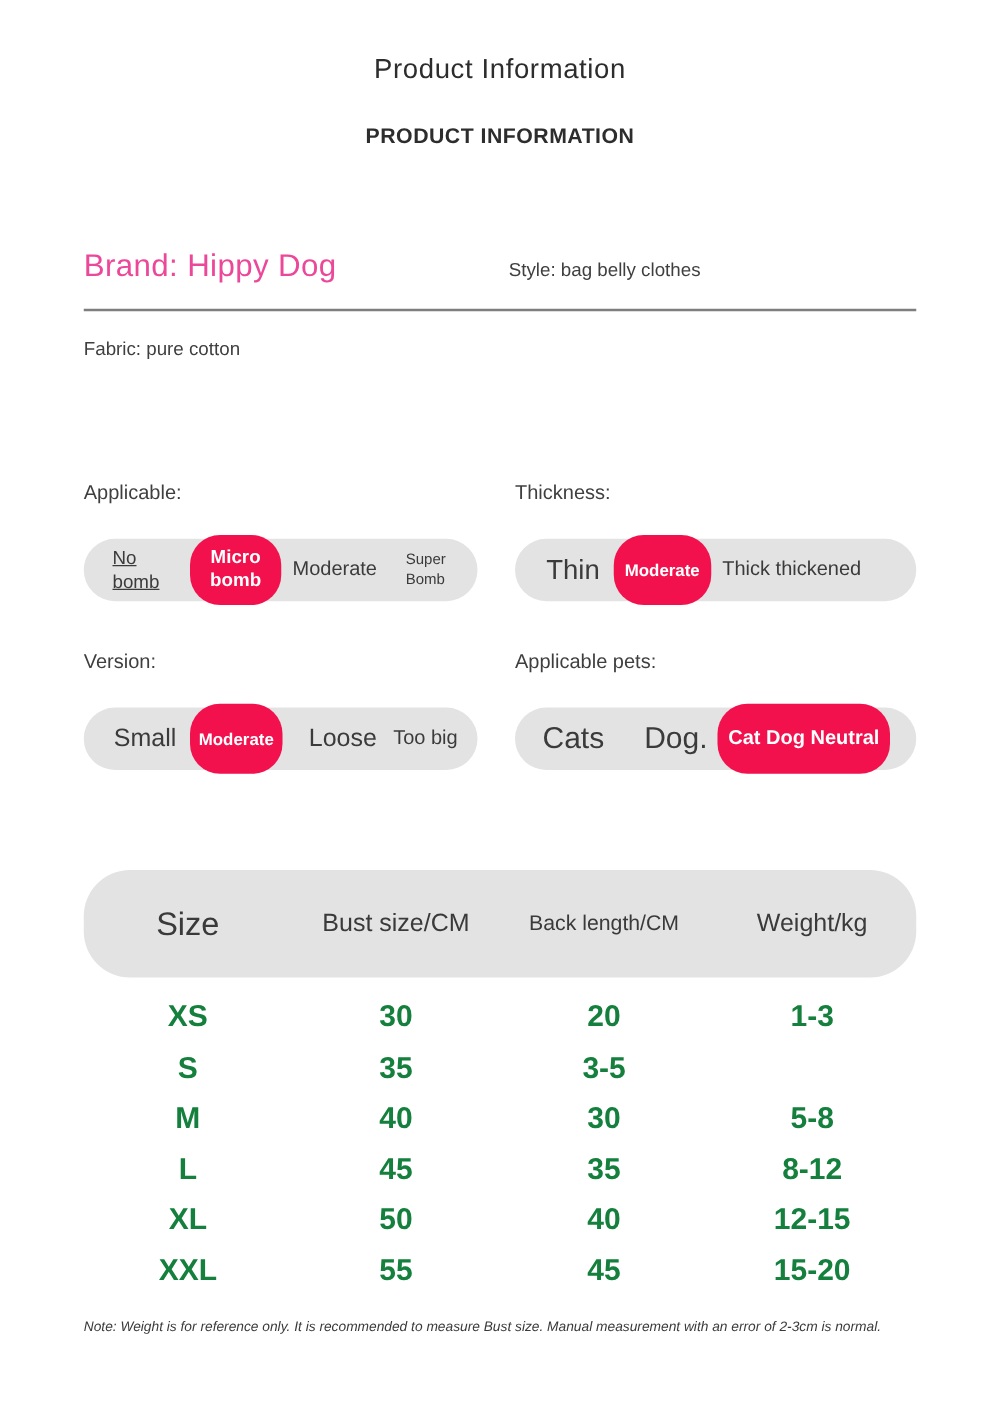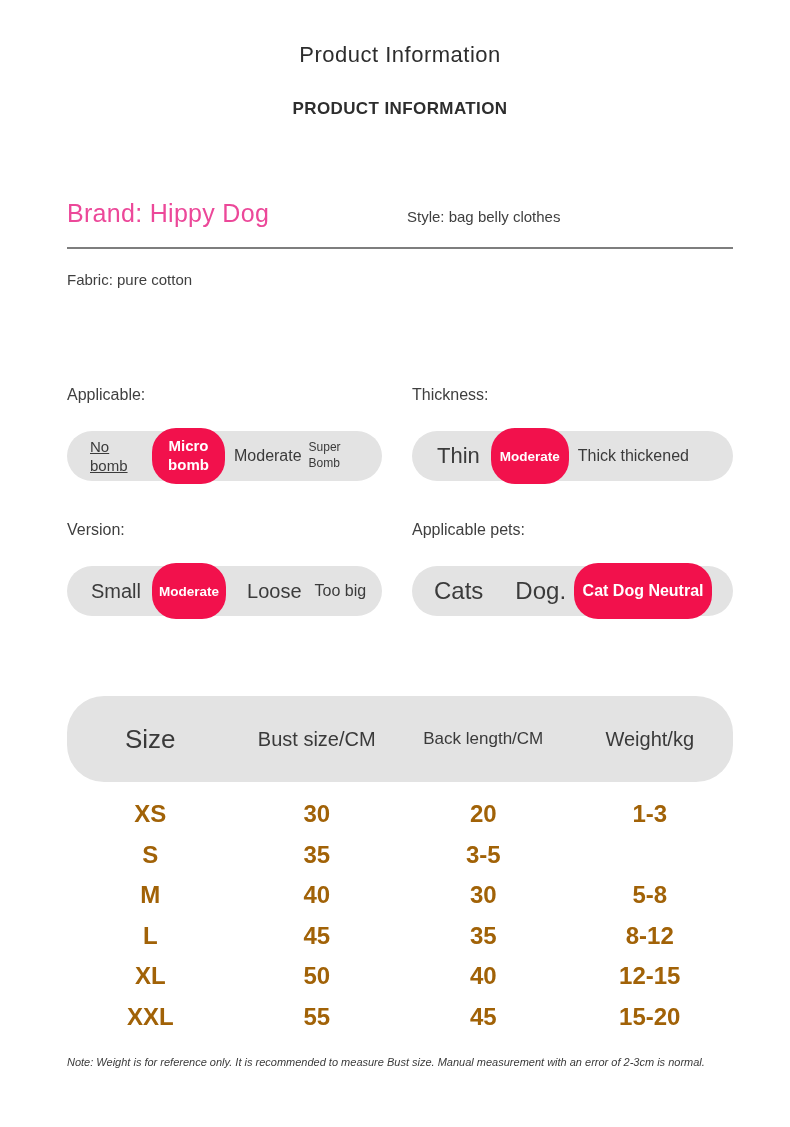--- a/index.html
+++ b/index.html
@@ -99,21 +99,21 @@
     background:var(--accent);
     color:#ffffff;
     font-weight:700;
     border-radius:24px;
     height:56px;
   }
   
   .el-nobomb{margin-left:23px;width:52px;font-size:15px;line-height:1.3;justify-content:flex-start;text-align:left;text-decoration:underline;}
   .el-micro{margin-left:10px;width:73px;font-size:15px;line-height:1.25;}
   .el-moderate{margin-left:9px;font-size:16px;}
-  .el-super{margin-left:7px;width:50px;font-size:12px;line-height:1.3;justify-content:flex-start;text-align:left;}
+  .el-super{margin-left:23px;width:50px;font-size:12px;line-height:1.3;justify-content:flex-start;text-align:left;}
   
   .th-thin{margin-left:25px;font-size:22px;}
   .th-mod{margin-left:11px;width:78px;font-size:13.5px;}
   .th-thick{margin-left:9px;font-size:16px;}
   
   .v-small{margin-left:24px;font-size:20px;text-align:center;}
   .v-mod{margin-left:11px;width:74px;font-size:13.5px;}
   .v-loose{margin-left:21px;font-size:20px;}
   .v-toobig{margin-left:13px;font-size:16px;}
   
@@ -138,21 +138,21 @@
   .th-c3{font-size:20px;}
   .table-body{margin-top:12px;}
   .table-row{
     height:40.5px;
     display:grid;
     grid-template-columns:25% 25% 25% 25%;
     align-items:center;
     text-align:center;
     font-size:24px;
     font-weight:700;
-    color:#a16207;
+    color:#15803d;
   }
   .note{
     margin-top:18px;
     font-size:11px;
     line-height:14px;
     color:#3a3a3a;
     font-style:italic;
   }
 </style>
 </head>

